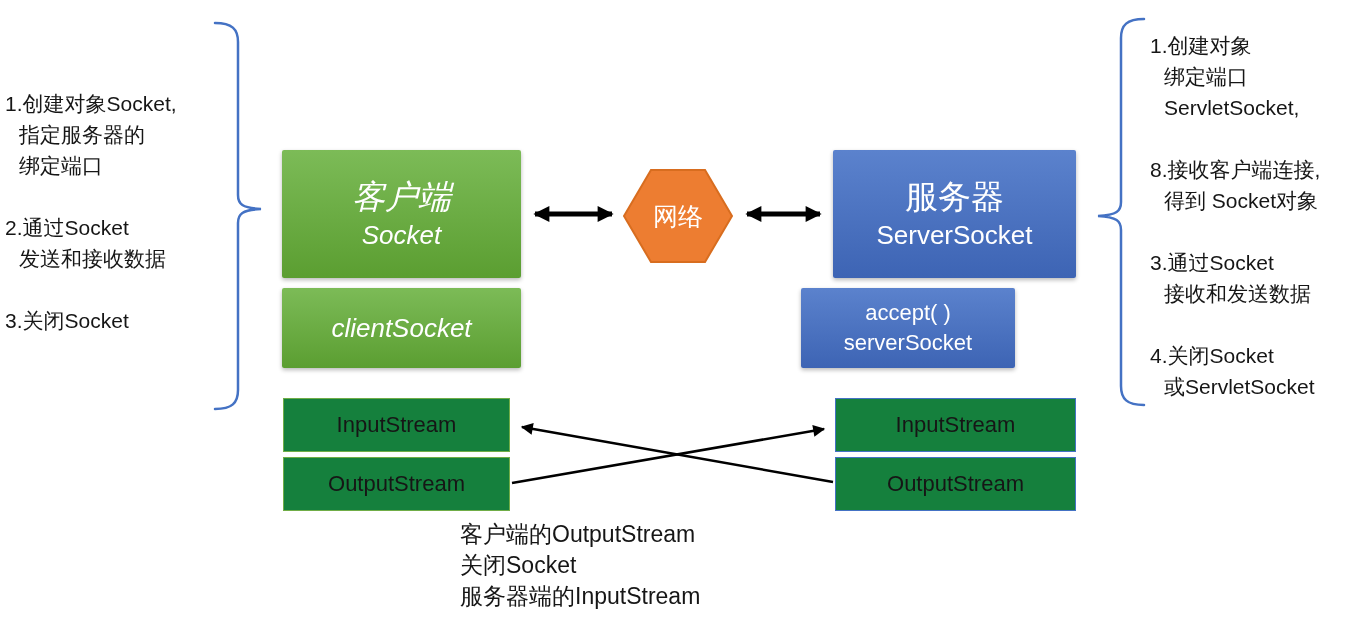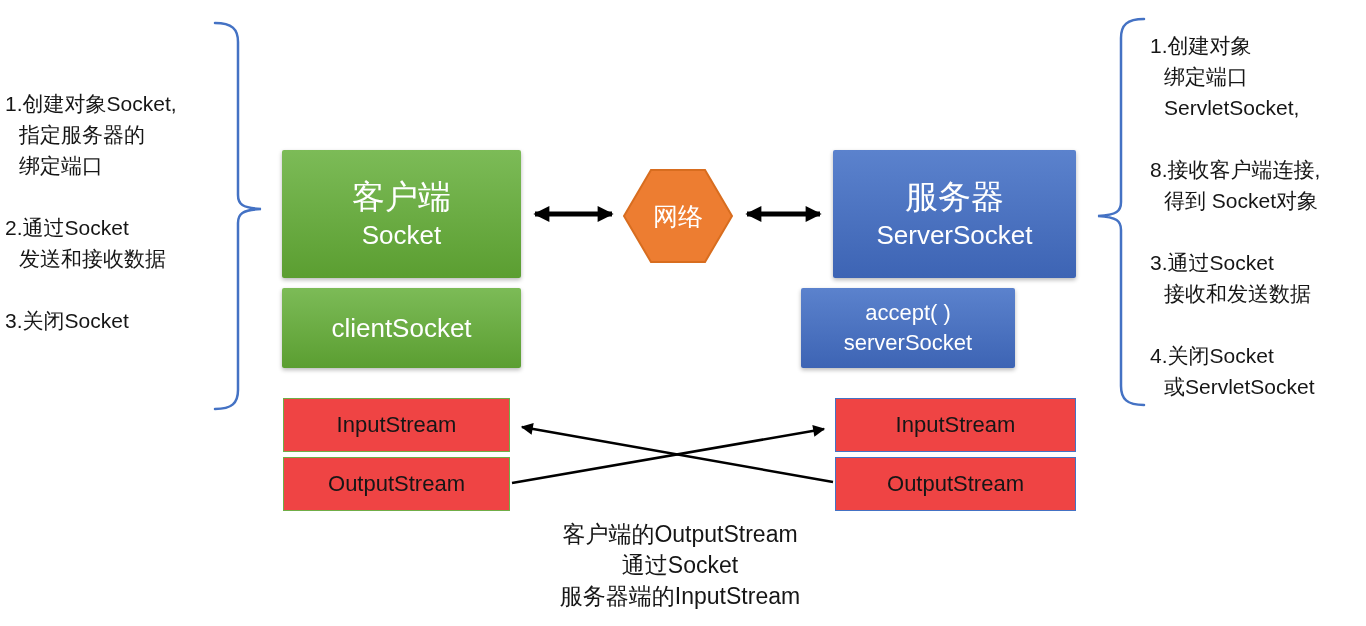--- a/index.html
+++ b/index.html
@@ -20,49 +20,49 @@
   .bigbox{
     position:absolute;width:239px;height:128px;border-radius:2px;
     display:flex;flex-direction:column;align-items:center;justify-content:center;
     color:#fff;text-align:center;box-shadow:0 2px 4px rgba(0,0,0,0.28);
   }
   .subbox{
     position:absolute;width:239px;height:80px;border-radius:2px;
     display:flex;flex-direction:column;align-items:center;justify-content:center;
     color:#fff;text-align:center;box-shadow:0 2px 4px rgba(0,0,0,0.28);
   }
-  .green-grad{background:linear-gradient(#7cbb57,#5b9e31);}
+  .green-grad{background:linear-gradient(#7cbb57,#5b9e31);font-style:italic;}
   .blue-grad{background:linear-gradient(#5b82cd,#3d64b4);}
   .client-main{left:282px;top:150px;}
   .client-sub{left:282px;top:288px;}
   .server-main{left:833px;top:150px;width:243px;}
   .server-sub{left:801px;top:288px;width:214px;}
   .box-title{font-size:33px;line-height:42px;}
   .box-subtitle{font-size:26px;line-height:34px;}
   .sub-line{font-size:22px;line-height:30px;}
   
   .hex-wrap{position:absolute;left:622px;top:168px;width:112px;height:96px;}
   .hex-label{
     position:absolute;left:0;top:0;width:112px;height:96px;display:flex;
     align-items:center;justify-content:center;color:#fff;font-size:25px;
   }
   
   .streambox{
-    position:absolute;background:#ef4444;display:flex;align-items:center;justify-content:center;
+    position:absolute;background:#15803d;display:flex;align-items:center;justify-content:center;
     font-size:22px;color:#161616;box-sizing:border-box;
   }
   .green-border{border:1.5px solid #70AD47;}
   .blue-border{border:1.5px solid #4472C4;}
   .cl-in{left:283px;top:398px;width:227px;height:54px;}
   .cl-out{left:283px;top:457px;width:227px;height:54px;}
   .sv-in{left:835px;top:398px;width:241px;height:54px;}
   .sv-out{left:835px;top:457px;width:241px;height:54px;}
   
   .caption{
-    position:absolute;left:460px;top:519px;width:440px;text-align:center;
+    position:absolute;left:460px;top:519px;width:440px;text-align:left;
     font-size:23px;line-height:31px;color:#161616;
   }
   .arrow-layer{position:absolute;left:0;top:0;pointer-events:none;}
 </style>
 </head>
 <body>
 
 <div class="stage">
 
   <div class="notes notes-left">
@@ -160,17 +160,17 @@
       </marker>
     </defs>
     <line x1="535" y1="214" x2="612" y2="214" stroke="#000" stroke-width="5" marker-start="url(#ahBig)" marker-end="url(#ahBigEnd)"></line>
     <line x1="747" y1="214" x2="820" y2="214" stroke="#000" stroke-width="5" marker-start="url(#ahBig)" marker-end="url(#ahBigEnd)"></line>
     <line x1="512" y1="483" x2="824" y2="429" stroke="#000" stroke-width="2.5" marker-end="url(#ahSmall)"></line>
     <line x1="833" y1="482" x2="522" y2="427" stroke="#000" stroke-width="2.5" marker-end="url(#ahSmall)"></line>
   </svg>
 
   <div class="caption">
     <div>客户端的OutputStream</div>
-    <div>通过Socket</div>
+    <div>关闭Socket</div>
     <div>服务器端的InputStream</div>
   </div>
 
 </div>
 
 </body></html>

